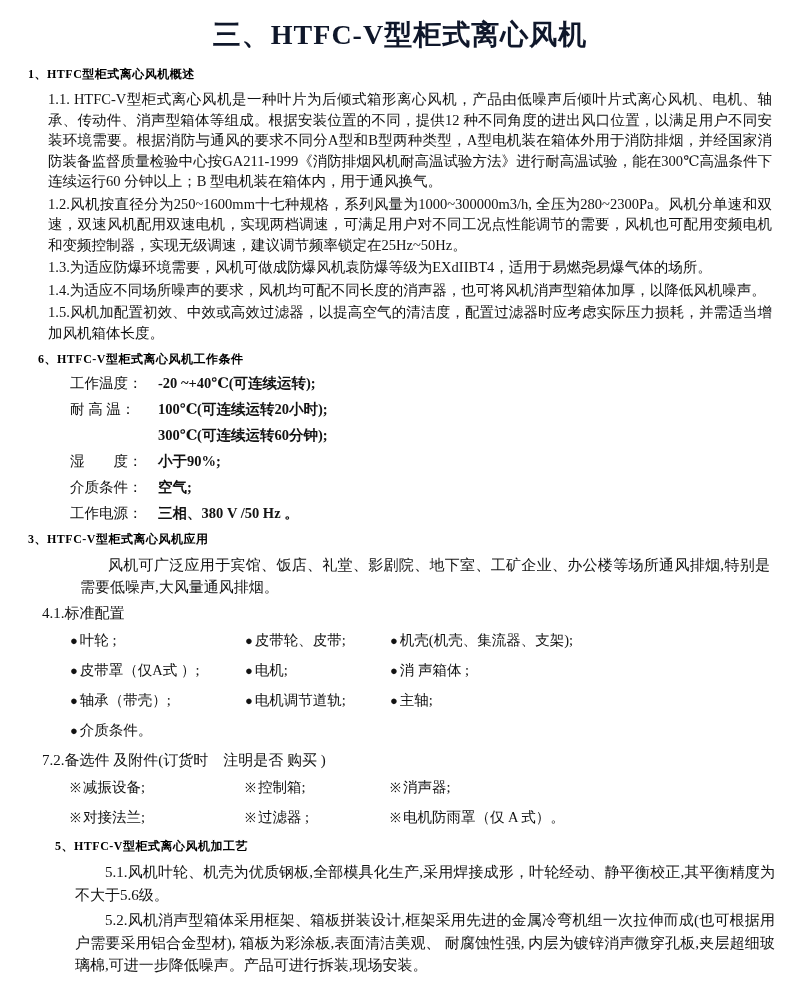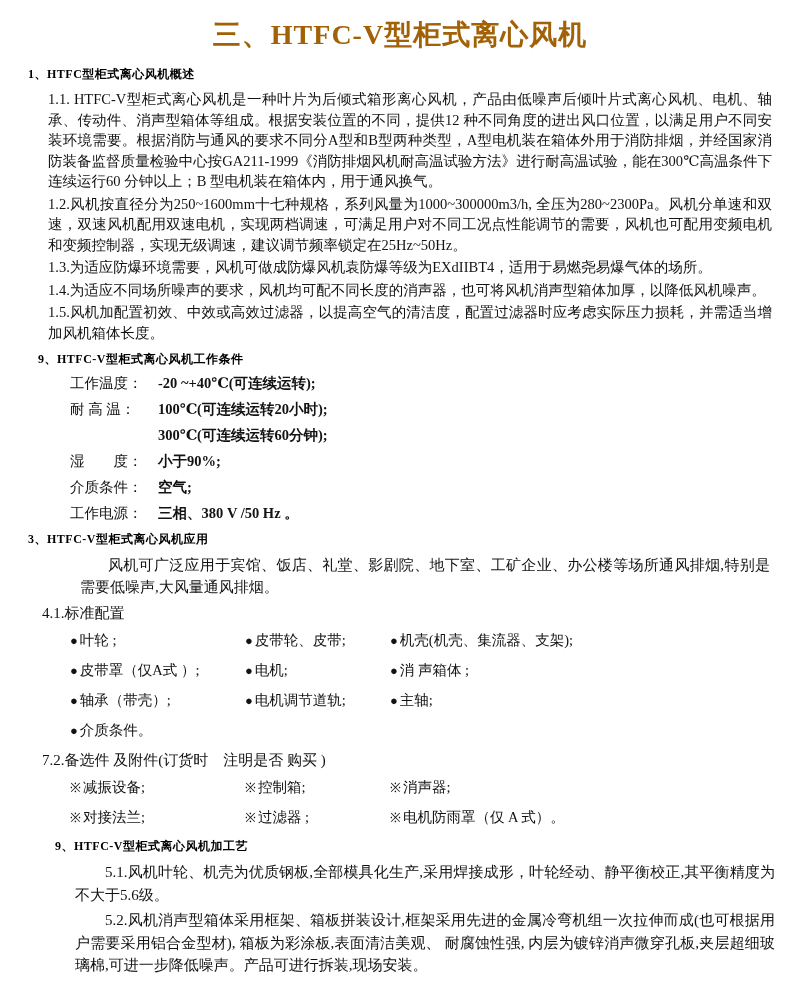--- a/index.html
+++ b/index.html
@@ -16,21 +16,21 @@
   }
   .page {
     padding-top: 10px;
   }
   .doc-title {
     font-size: 28px;
     font-weight: bold;
     text-align: center;
     margin: 6px 0 12px 0;
     letter-spacing: 1px;
-    color: #a16207;
+    color: #0f172a;
   }
   .sec-heading {
     font-size: 12px;
     font-weight: bold;
     color: #000;
     margin: 8px 0 6px 28px;
     letter-spacing: 0.5px;
   }
   .sec-heading.indent-more { margin-left: 55px; }
   .sec-heading.indent-mid  { margin-left: 38px; }
@@ -94,21 +94,21 @@
 
   <h1 class="doc-title">三、HTFC-V型柜式离心风机</h1>
 
   <h2 class="sec-heading">1、HTFC型柜式离心风机概述</h2>
   <p class="body-para">1.1. HTFC-V型柜式离心风机是一种叶片为后倾式箱形离心风机，产品由低噪声后倾叶片式离心风机、电机、轴承、传动件、消声型箱体等组成。根据安装位置的不同，提供12 种不同角度的进出风口位置，以满足用户不同安装环境需要。根据消防与通风的要求不同分A型和B型两种类型，A型电机装在箱体外用于消防排烟，并经国家消防装备监督质量检验中心按GA211-1999《消防排烟风机耐高温试验方法》进行耐高温试验，能在300℃高温条件下连续运行60 分钟以上；B 型电机装在箱体内，用于通风换气。</p>
   <p class="body-para">1.2.风机按直径分为250~1600mm十七种规格，系列风量为1000~300000m3/h, 全压为280~2300Pa。风机分单速和双速，双速风机配用双速电机，实现两档调速，可满足用户对不同工况点性能调节的需要，风机也可配用变频电机和变频控制器，实现无级调速，建议调节频率锁定在25Hz~50Hz。</p>
   <p class="body-para">1.3.为适应防爆环境需要，风机可做成防爆风机袁防爆等级为EXdIIBT4，适用于易燃尧易爆气体的场所。</p>
   <p class="body-para">1.4.为适应不同场所噪声的要求，风机均可配不同长度的消声器，也可将风机消声型箱体加厚，以降低风机噪声。</p>
   <p class="body-para">1.5.风机加配置初效、中效或高效过滤器，以提高空气的清洁度，配置过滤器时应考虑实际压力损耗，并需适当增加风机箱体长度。</p>
 
-  <h2 class="sec-heading indent-mid">9、HTFC-V型柜式离心风机工作条件</h2>
+  <h2 class="sec-heading indent-mid">6、HTFC-V型柜式离心风机工作条件</h2>
   <div class="cond-list">
     <div class="cond-row">
       <span class="cond-label">工作温度：</span>
       <span class="cond-value">-20 ~+40℃(可连续运转);</span>
     </div>
     <div class="cond-row">
       <span class="cond-label">耐 高 温：</span>
       <span class="cond-value">100℃(可连续运转20小时);</span>
     </div>
     <div class="cond-row">
@@ -163,17 +163,17 @@
       <span class="cfg-cell c2"><span class="blt">※</span><span>控制箱;</span></span>
       <span class="cfg-cell c3"><span class="blt">※</span><span>消声器;</span></span>
     </div>
     <div class="cfg-row">
       <span class="cfg-cell c1"><span class="blt">※</span><span>对接法兰;</span></span>
       <span class="cfg-cell c2"><span class="blt">※</span><span>过滤器 ;</span></span>
       <span class="cfg-cell c3"><span class="blt">※</span><span>电机防雨罩（仅 A 式）。</span></span>
     </div>
   </div>
 
-  <h2 class="sec-heading indent-more">9、HTFC-V型柜式离心风机加工艺</h2>
+  <h2 class="sec-heading indent-more">5、HTFC-V型柜式离心风机加工艺</h2>
   <p class="proc-para">5.1.风机叶轮、机壳为优质钢板,全部模具化生产,采用焊接成形，叶轮经动、静平衡校正,其平衡精度为不大于5.6级。</p>
   <p class="proc-para">5.2.风机消声型箱体采用框架、箱板拼装设计,框架采用先进的金属冷弯机组一次拉伸而成(也可根据用户需要采用铝合金型材), 箱板为彩涂板,表面清洁美观、 耐腐蚀性强, 内层为镀锌消声微穿孔板,夹层超细玻璃棉,可进一步降低噪声。产品可进行拆装,现场安装。</p>
 
 </div>
 
 </body></html>

